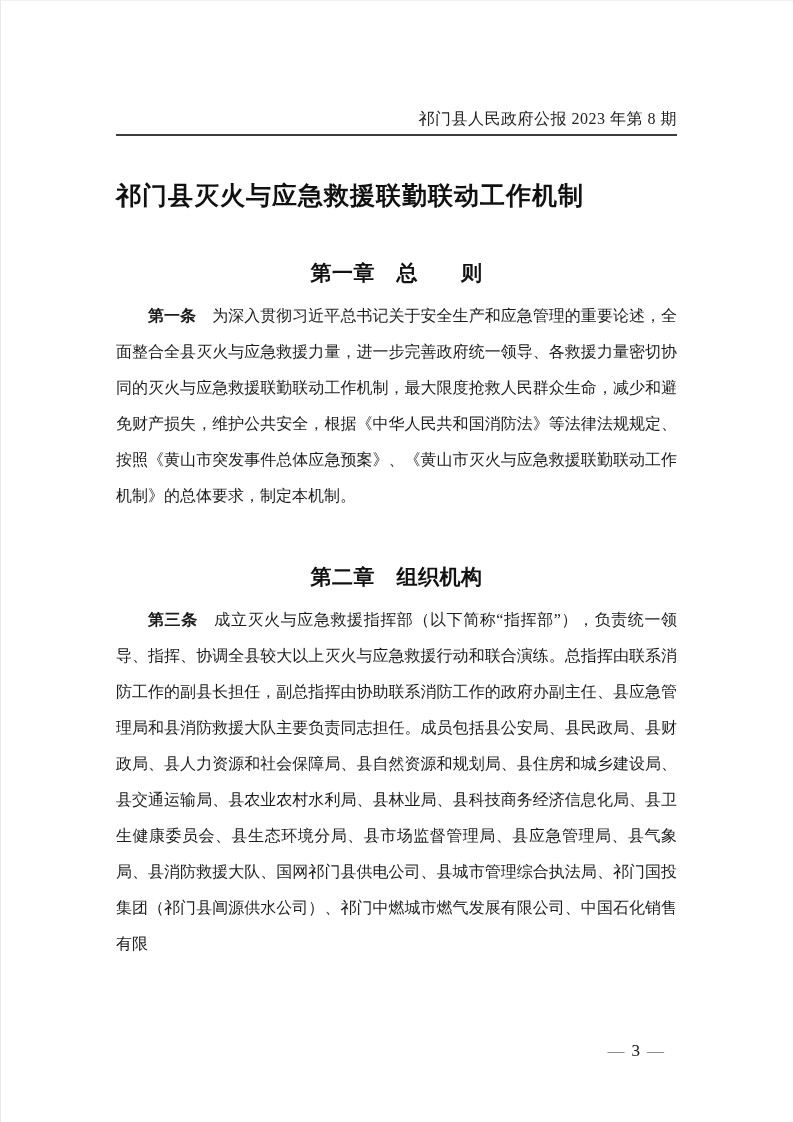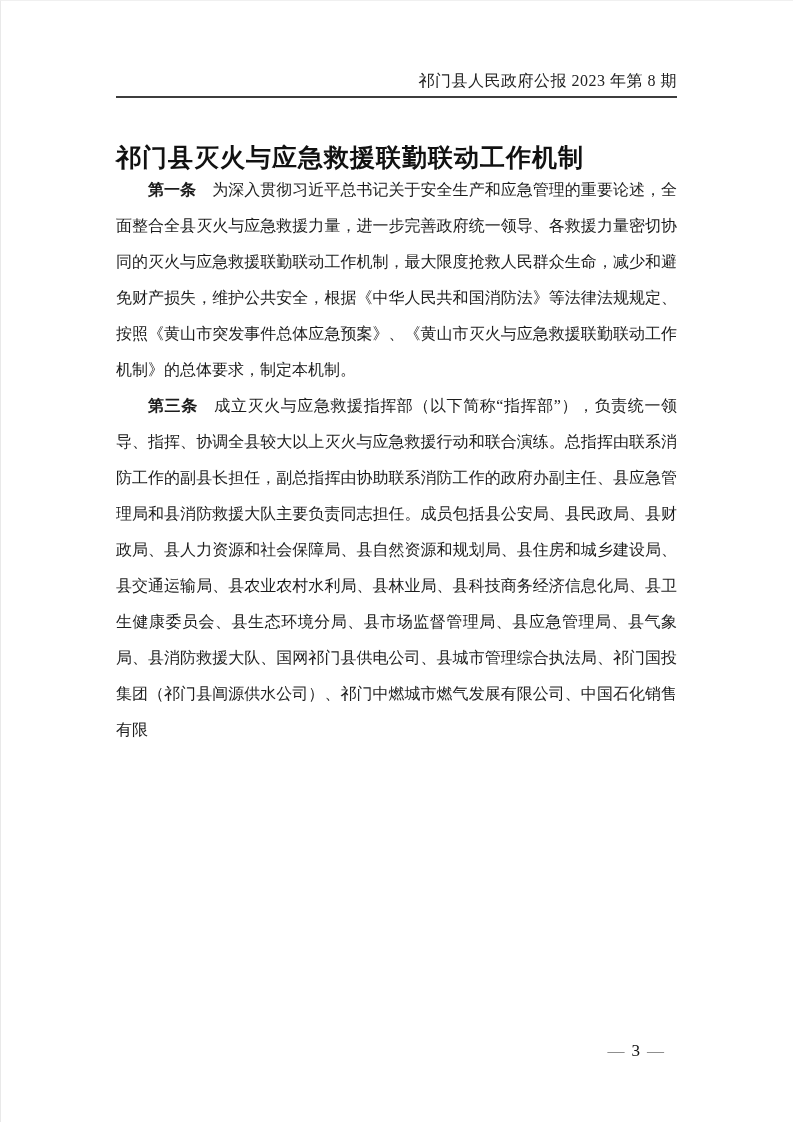--- a/index.html
+++ b/index.html
@@ -16,21 +16,21 @@
     background: #ffffff;
     box-sizing: border-box;
     border-left: 1px solid #e9e9e9;
     border-top: 1px solid #f0f0f0;
   }
   .content {
     box-sizing: border-box;
     padding: 0 116px 0 115px;
   }
   .gazette-header {
-    padding-top: 70px;
+    padding-top: 108px;
     font-size: 16px;
     line-height: 20px;
     text-align: right;
     letter-spacing: 0.5px;
     color: #222;
   }
   .header-rule {
     margin-top: 5px;
     border-bottom: 2px solid #3d3d3d;
     height: 0;
@@ -83,23 +83,25 @@
 <body>
 
 <div class="page">
   <div class="content">
 
     <div class="gazette-header">祁门县人民政府公报 2023 年第 8 期</div>
     <div class="header-rule"></div>
 
     <h1 class="doc-title">祁门县灭火与应急救援联勤联动工作机制</h1>
 
+    <h2 class="chapter-heading">第一章　总　　则</h2>
 
     <p class="article-paragraph"><span class="article-label">第一条</span><span>　为深入贯彻习近平总书记关于安全生产和应急管理的重要论述，全面整合全县灭火与应急救援力量，进一步完善政府统一领导、各救援力量密切协同的灭火与应急救援联勤联动工作机制，最大限度抢救人民群众生命，减少和避免财产损失，维护公共安全，根据《中华人民共和国消防法》等法律法规规定、按照《黄山市突发事件总体应急预案》、《黄山市灭火与应急救援联勤联动工作机制》的总体要求，制定本机制。</span></p>
 
+    <h2 class="chapter-heading">第二章　组织机构</h2>
 
 
     <p class="article-paragraph"><span class="article-label">第三条</span><span>　成立灭火与应急救援指挥部（以下简称“指挥部”），负责统一领导、指挥、协调全县较大以上灭火与应急救援行动和联合演练。总指挥由联系消防工作的副县长担任，副总指挥由协助联系消防工作的政府办副主任、县应急管理局和县消防救援大队主要负责同志担任。成员包括县公安局、县民政局、县财政局、县人力资源和社会保障局、县自然资源和规划局、县住房和城乡建设局、县交通运输局、县农业农村水利局、县林业局、县科技商务经济信息化局、县卫生健康委员会、县生态环境分局、县市场监督管理局、县应急管理局、县气象局、县消防救援大队、国网祁门县供电公司、县城市管理综合执法局、祁门国投集团（祁门县阊源供水公司）、祁门中燃城市燃气发展有限公司、中国石化销售有限</span></p>
 
   </div>
 
   <div class="page-number"><span class="dash">—</span><span>3</span><span class="dash">—</span></div>
 </div>
 
 </body></html>

